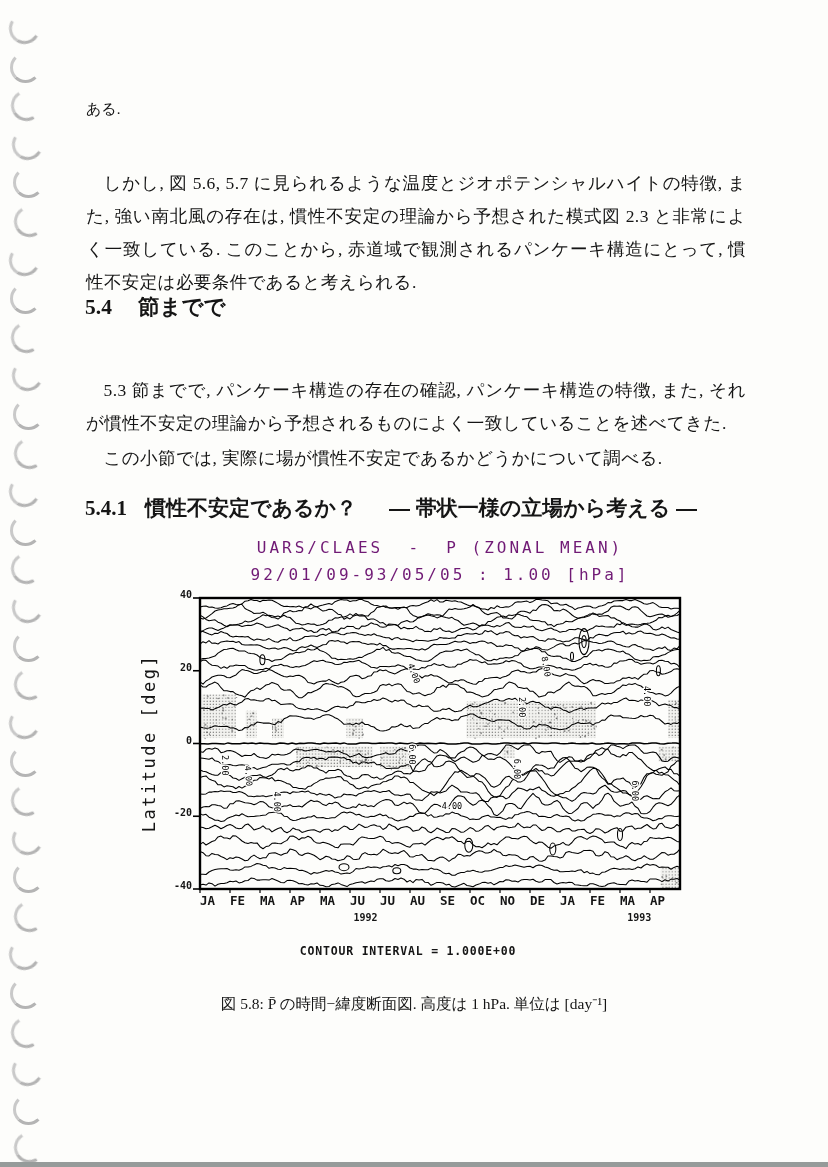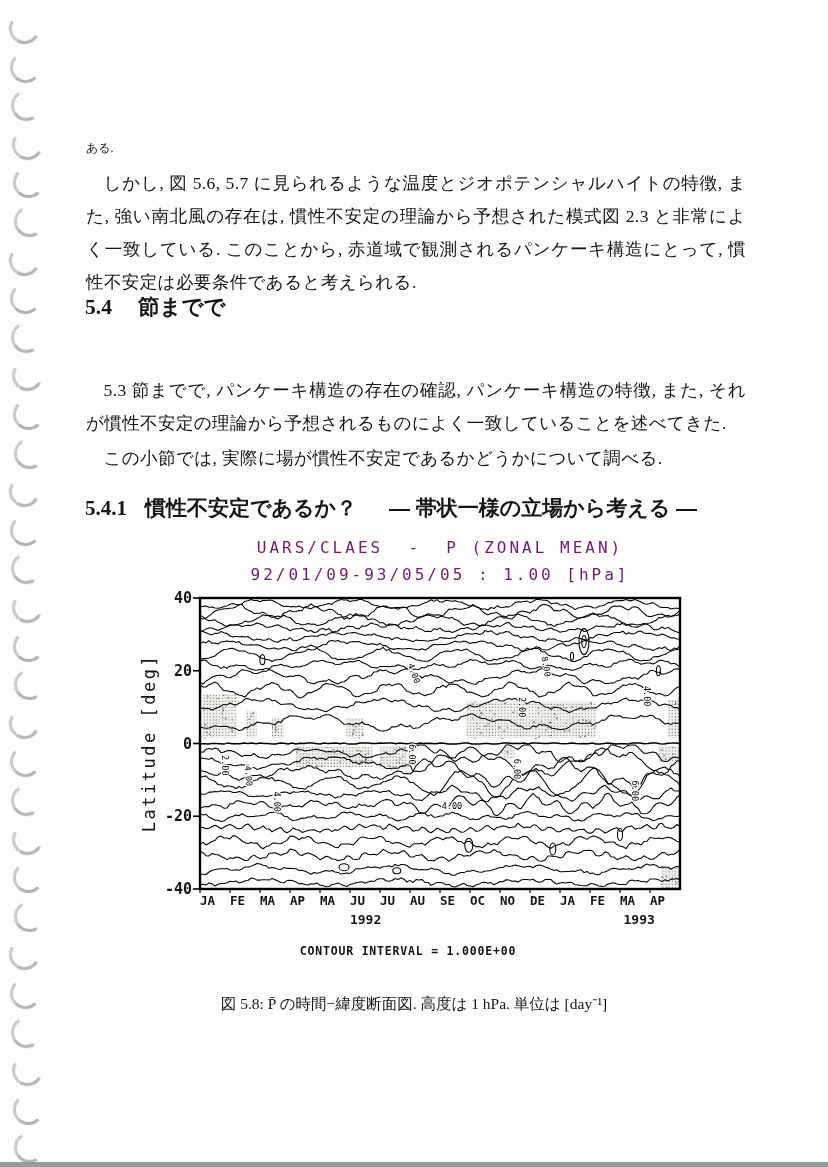--- a/index.html
+++ b/index.html
@@ -4,21 +4,21 @@
 <style>
   html,body{margin:0;padding:0;background:#6f6f6f;}
   .page{position:relative;width:828px;height:1167px;background:#fdfdfb;overflow:hidden;
         font-family:"Liberation Serif",serif;color:#151515;margin:0 auto;}
   
   .hole{position:absolute;width:25px;height:25px;border-radius:50%;
         border:3px solid transparent;border-bottom-color:#b4b4b4;border-left-color:#c9c9c9;
         filter:blur(0.5px);}
   .scan-edge{position:absolute;left:0;right:0;bottom:0;height:5px;background:#969b9a;}
   
-  .frag{position:absolute;left:86px;top:100px;font-size:12px;margin-top:40px;}
+  .frag{position:absolute;left:86px;top:100px;font-size:15px;}
   .para{position:absolute;left:86px;width:660px;font-size:17.5px;line-height:33px;
         text-align:justify;text-indent:1em;letter-spacing:.4px;}
   #para1{top:149px;}
   #para2{top:356px;}
   #para3{top:424px;}
   .h-sec{position:absolute;left:85px;top:292px;font-family:"Liberation Sans",sans-serif;
          font-weight:bold;font-size:21.5px;}
   .h-sec .num{font-family:"Liberation Serif",serif;margin-right:26px;}
   .h-sub{position:absolute;left:85px;top:494px;font-family:"Liberation Sans",sans-serif;
          font-weight:bold;font-size:21px;}
@@ -29,27 +29,27 @@
   .fig-title{position:absolute;left:200px;width:480px;text-align:center;
              font-family:"DejaVu Sans Mono",monospace;font-size:16px;letter-spacing:3px;
              white-space:pre;color:#701a75;}
   #figtitle1{top:0;}
   #figtitle2{top:27px;}
   .ylabel-wrap{position:absolute;left:149px;top:205px;width:0;height:0;}
   .ylabel{display:inline-block;transform:translate(-50%,-50%) rotate(-90deg);
           transform-origin:center;white-space:nowrap;
           font-family:"DejaVu Sans Mono",monospace;font-size:17px;letter-spacing:2.5px;}
   .ytick{position:absolute;left:146px;width:46px;text-align:right;
-         font-family:"DejaVu Sans Mono",monospace;font-size:15px;font-weight:bold;}
+         font-family:"DejaVu Sans Mono",monospace;font-size:10px;font-weight:bold;}
   #plot-svg{position:absolute;left:190px;top:55px;}
   .months{position:absolute;left:200px;top:355px;width:480px;display:flex;
           font-family:"DejaVu Sans Mono",monospace;font-size:12.5px;font-weight:bold;}
   .months span{flex:1;text-align:left;}
   .year-label{position:absolute;top:374px;transform:translateX(-50%);
-              font-family:"DejaVu Sans Mono",monospace;font-size:13px;font-weight:bold;}
+              font-family:"DejaVu Sans Mono",monospace;font-size:10px;font-weight:bold;}
   .cinterval{position:absolute;left:0;top:406px;width:816px;text-align:center;
              font-family:"DejaVu Sans Mono",monospace;font-size:11.5px;font-weight:bold;
              letter-spacing:.8px;}
   .caption{position:absolute;left:0;top:430px;width:828px;text-align:center;font-size:15.5px;margin-top:24px;}
   .pagenum{position:absolute;left:0;top:1040px;width:828px;text-align:center;font-size:16.5px;}
 </style>
 </head>
 <body>
 
 <div class="page">

